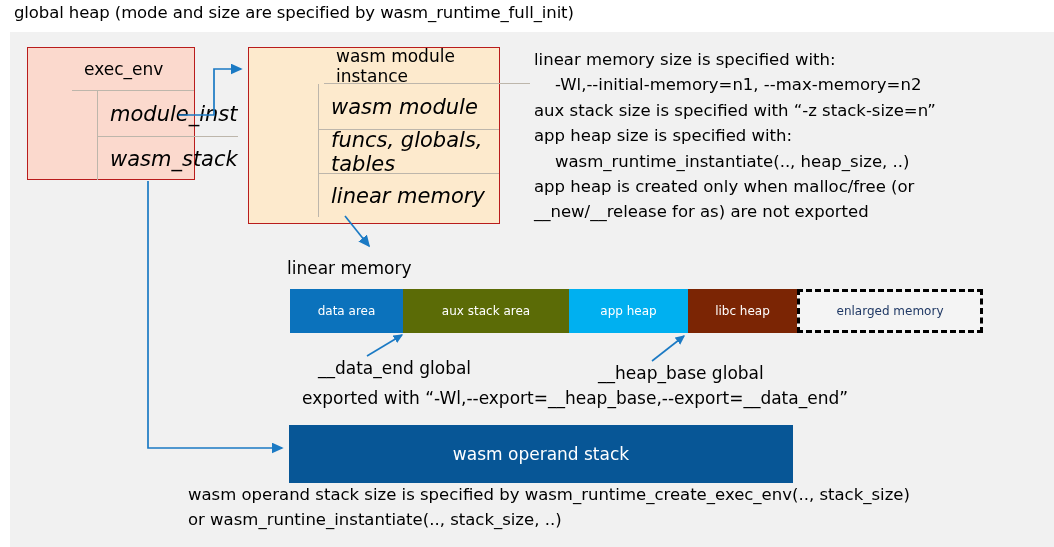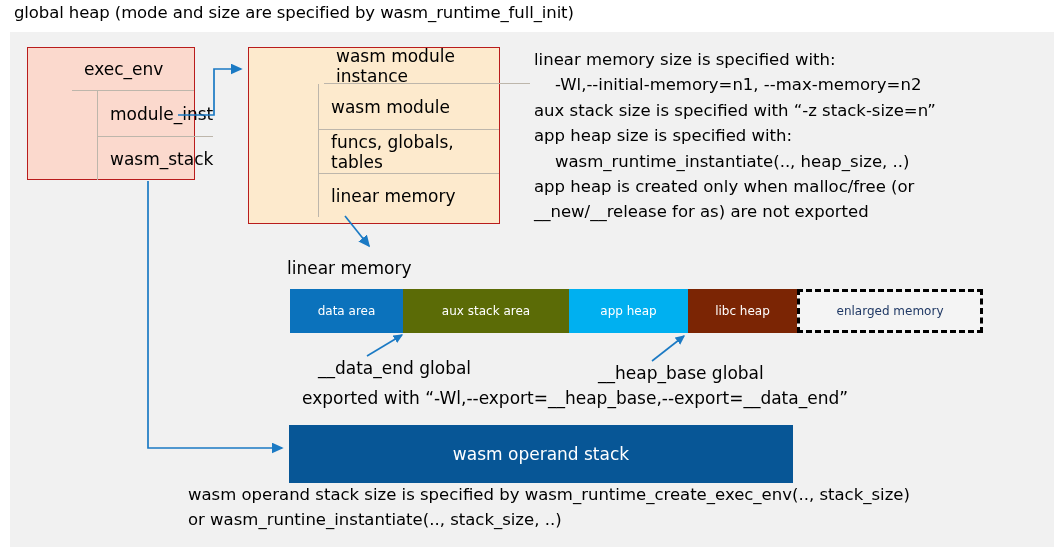--- a/index.html
+++ b/index.html
@@ -73,22 +73,23 @@
   .sbox .rows {
     flex: 1 1 auto;
     display: flex;
     flex-direction: column;
   }
   .sbox .row {
     box-sizing: border-box;
     display: flex;
     align-items: center;
     padding-left: 12px;
-    font-size: 17px;
-    color: #000;
+    font-size: 21px;
+    color: #000;
+    font-style: italic;
   }
   .sbox .row + .row { border-top: 1px solid #bdb6ab; }
 
   
   #exec-env-box {
     left: 27px; top: 47px; width: 168px; height: 133px;
     background: #fbd9cd;
   }
   #exec-env-box .hdr   { height: 43px; }
   #exec-env-box .body  { height: 89px; }

